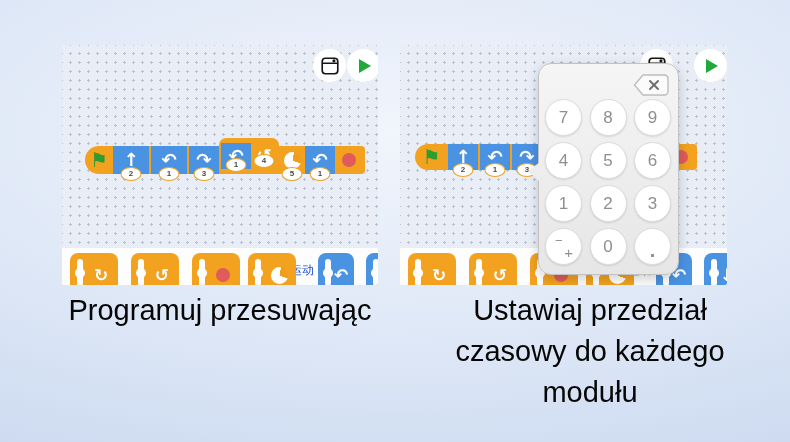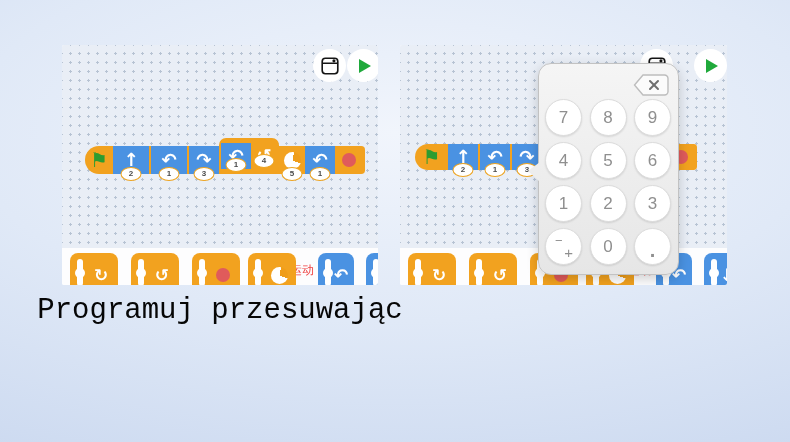--- a/index.html
+++ b/index.html
@@ -49,40 +49,40 @@
   
   .pal-block{position:absolute;top:3px;height:44px;border-radius:8px 8px 3px 3px;
     display:flex;align-items:center;justify-content:center;padding-left:14px;box-sizing:border-box;}
   .pal-block.orange{background:#f2a21f;width:48px;}
   .pal-block.blue{background:#4a92e2;width:36px;padding-left:10px;}
   .pal-block::before{content:"";position:absolute;left:7px;top:6px;width:6px;height:27px;
     background:#fff;border-radius:3px;}
   .pal-block::after{content:"";position:absolute;left:5px;top:15px;width:10px;height:10px;
     background:#fff;border-radius:50%;}
   .pal-block .arrow{font-size:17px;}
-  .pal-label{position:absolute;left:228px;top:12px;color:#ef4444;font-size:12px;font-family:Liberation Mono, monospace;}
+  .pal-label{position:absolute;left:228px;top:12px;color:#1d4ed8;font-size:12px;font-family:Liberation Mono, monospace;}
   
   .keypad{position:absolute;left:138px;top:18px;width:139px;height:210px;z-index:9;
     background:linear-gradient(180deg,#f5f5f5,#e6e6e6);
     border:1px solid #c2c2c2;border-radius:13px;box-shadow:0 4px 12px rgba(0,0,0,.18);}
   .kp-tail{position:absolute;left:-11px;top:98px;width:0;height:0;
     border-top:9px solid transparent;border-bottom:11px solid transparent;border-right:12px solid #ededed;}
   .kp-close{position:absolute;top:10px;right:9px;width:36px;height:22px;background:none;border:none;padding:0;cursor:pointer;}
   .kp-grid{position:absolute;left:6px;top:35px;display:grid;
     grid-template-columns:repeat(3,37px);gap:6px 7.5px;}
   .kp-key{position:relative;width:37px;height:37px;border-radius:50%;background:#fff;
     border:1px solid #dcdcdc;box-shadow:0 1px 2px rgba(0,0,0,.12);
     color:#8f8f8f;font-size:17px;font-family:"Liberation Sans",sans-serif;
     display:flex;align-items:center;justify-content:center;padding:0;cursor:pointer;}
   .kp-key .minus{position:absolute;top:5px;left:9px;font-size:13px;line-height:1;}
   .kp-key .plus{position:absolute;bottom:4px;right:8px;font-size:15px;line-height:1;}
   .kp-key .dot{transform:translateY(3px);font-size:20px;font-weight:bold;line-height:1;}
   
   .caption{position:absolute;text-align:center;color:#060606;
-    font-family:Liberation Mono, monospace;font-size:29px;line-height:41px;}
+    font-family:Liberation Sans, sans-serif;font-size:29px;line-height:41px;}
   #caption-left{left:30px;top:290px;width:380px;}
   #caption-right{left:405px;top:290px;width:370px;}
 </style>
 </head>
 <body>
 
 <div class="stage">
 
   <section class="panel" id="panel-left">
     <div class="canvas">
@@ -242,13 +242,18 @@
         </div>
         <div class="pal-block blue" style="left: 304px;">
           <span class="arrow">↓</span>
         </div>
       </div>
   </section>
 
   <div class="caption" id="caption-left">
     <div>Programuj przesuwając</div>
   </div>
+  <div class="caption" id="caption-right">
+    <div>Ustawiaj przedział</div>
+    <div>czasowy do każdego</div>
+    <div>modułu</div>
+  </div>
 </div>
 
 </body></html>

